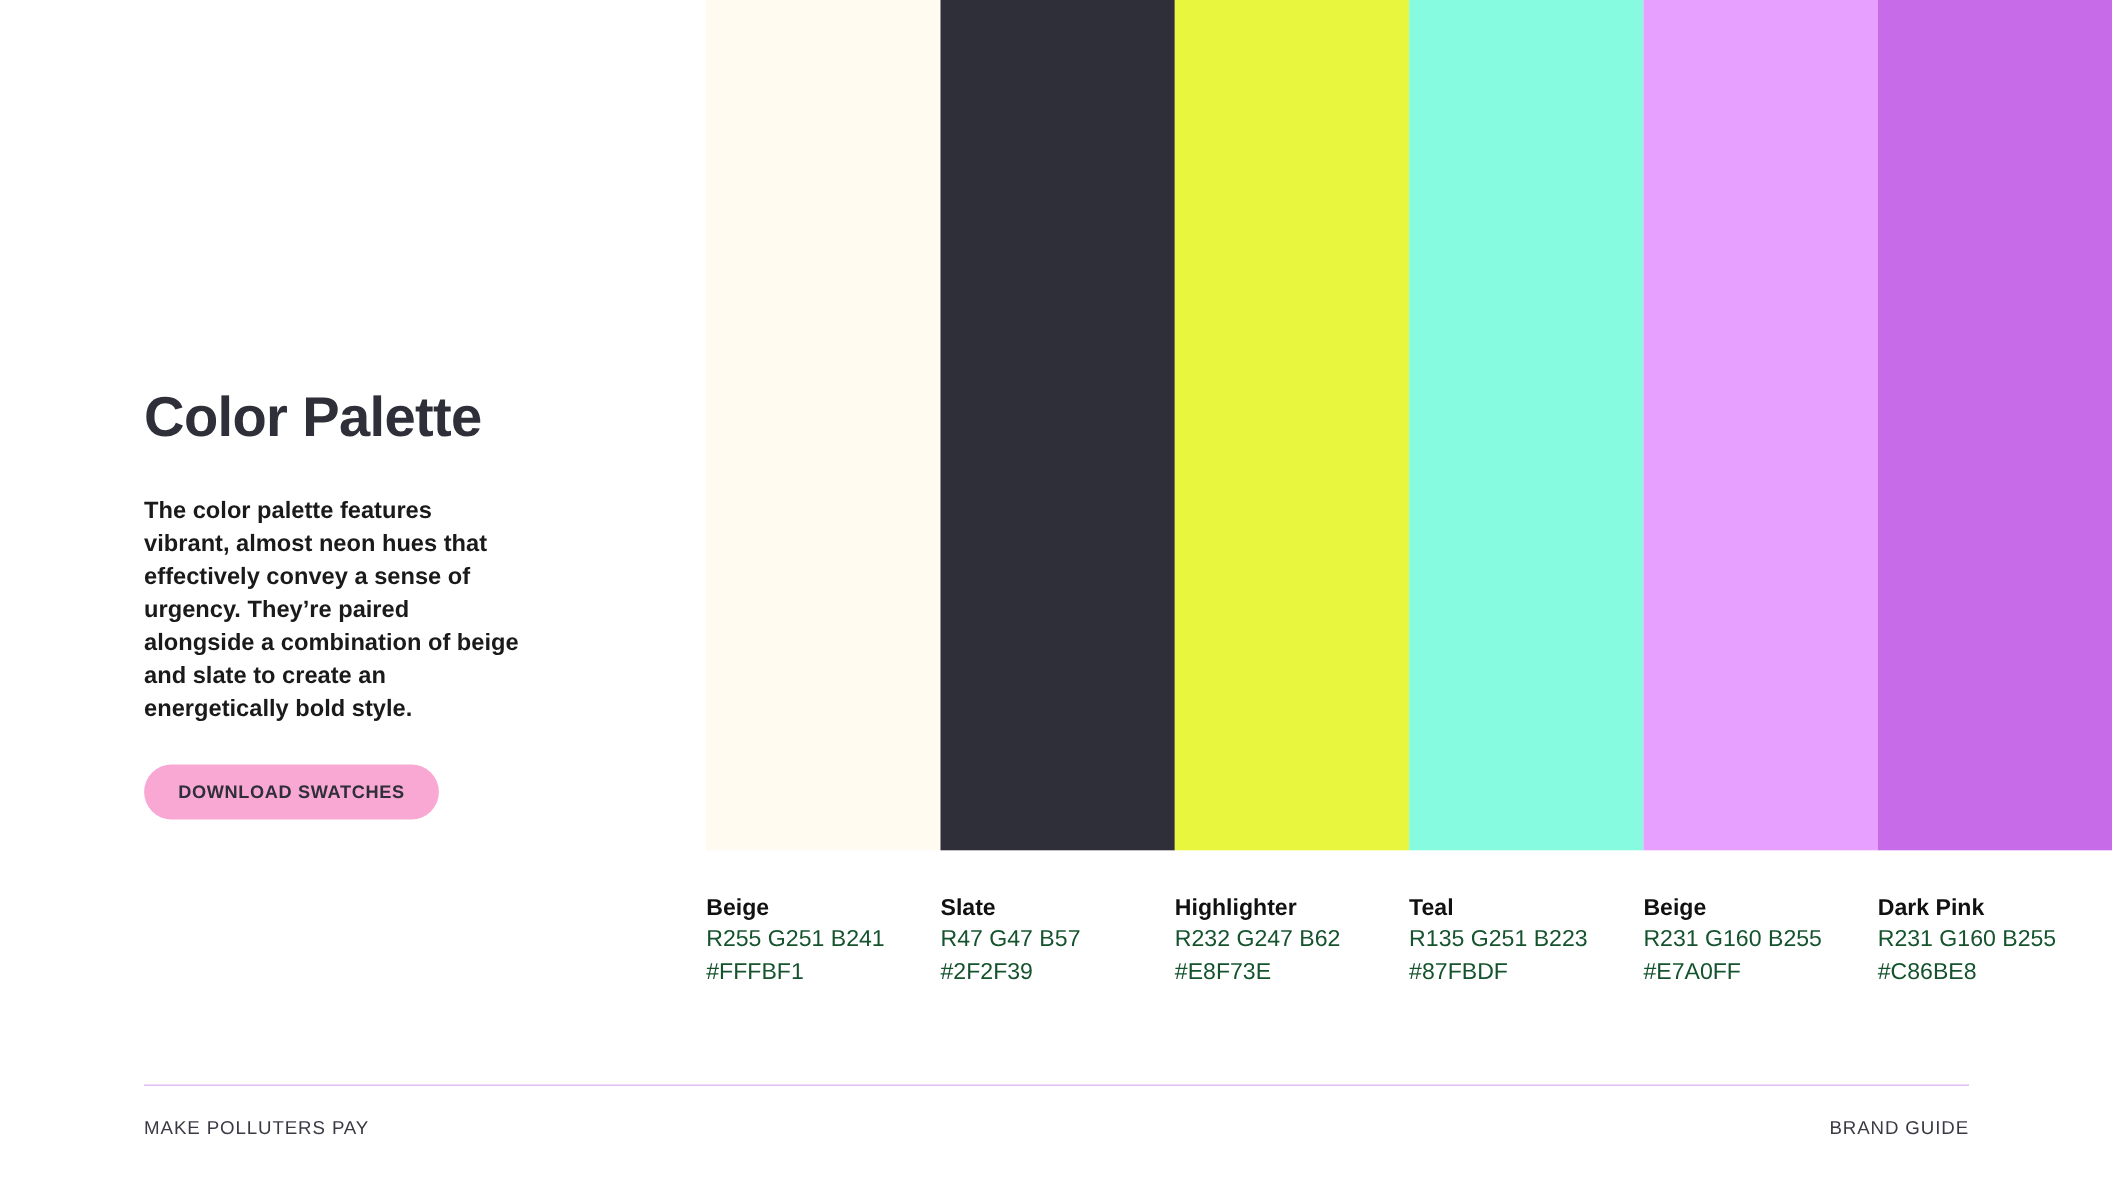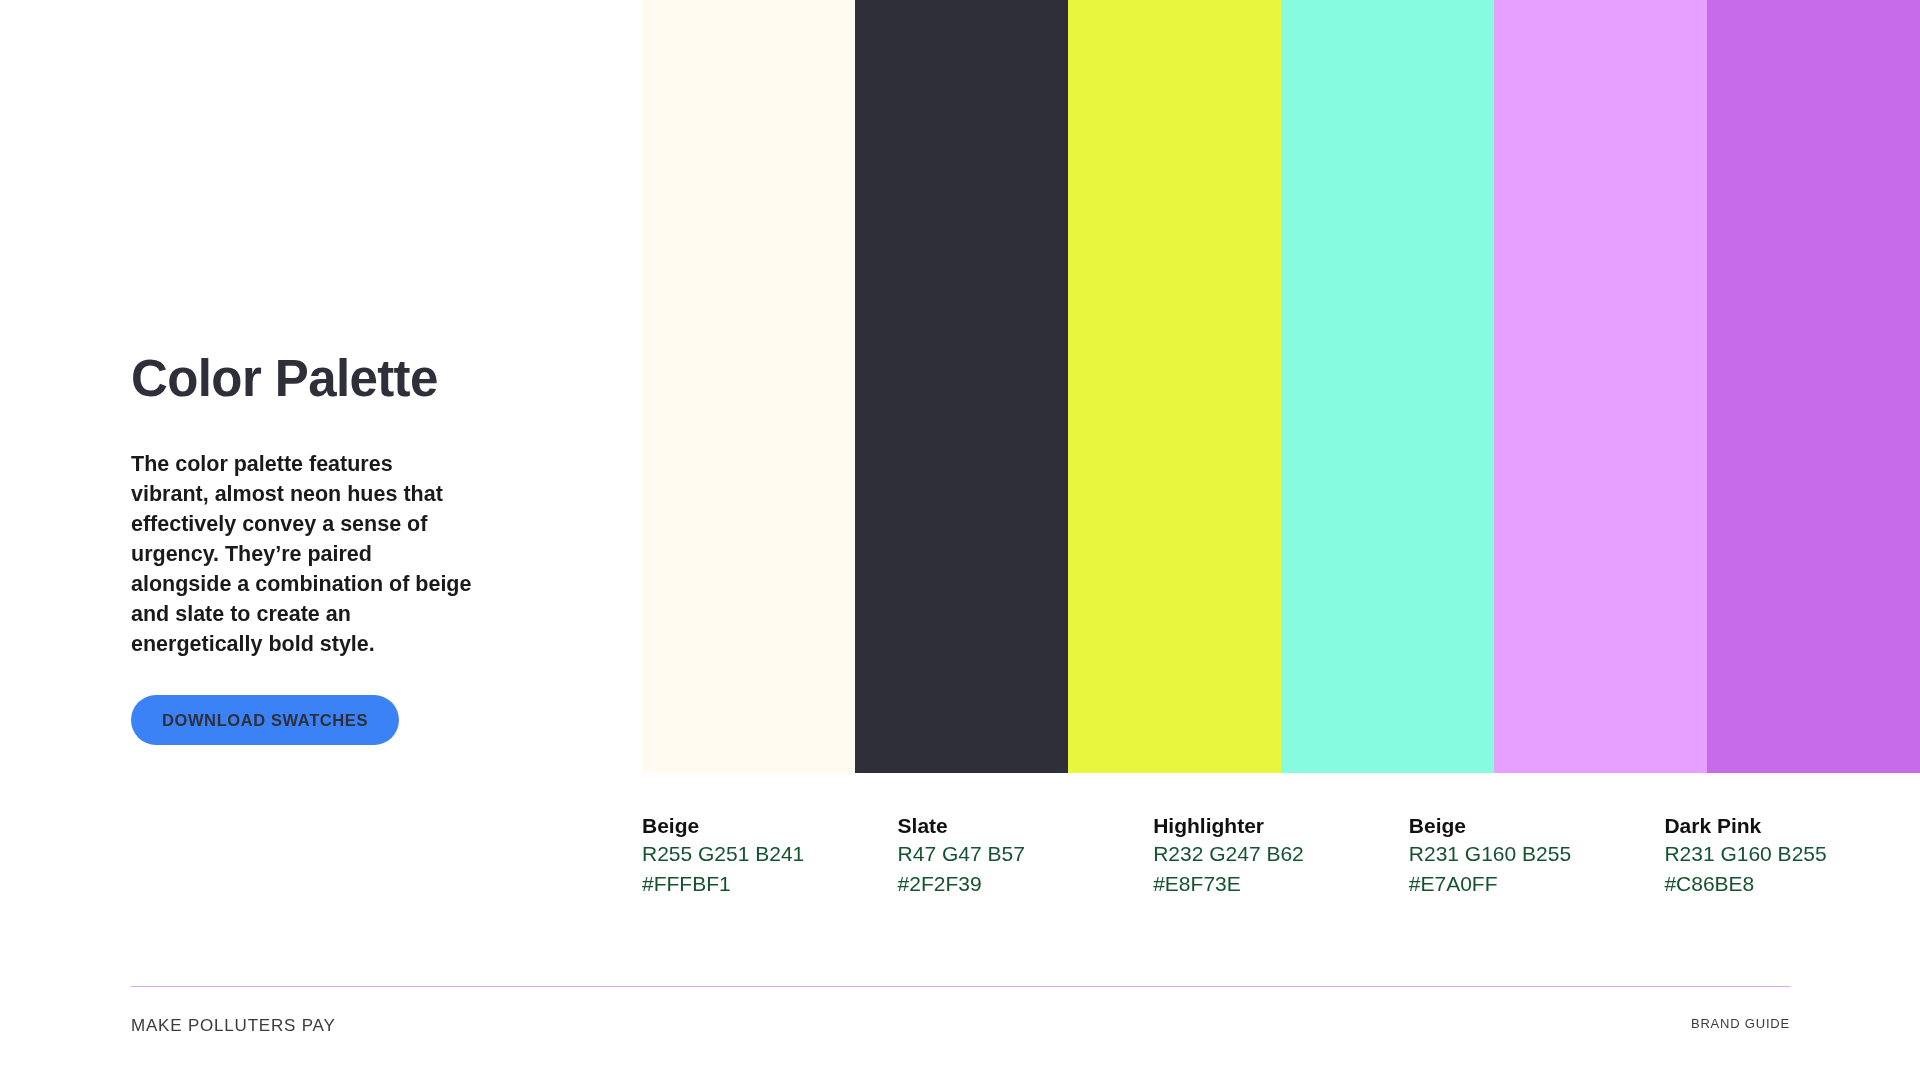--- a/index.html
+++ b/index.html
@@ -98,34 +98,34 @@
     top:1016px;
     font-size:17px;
     letter-spacing:0.8px;
     color:#3a3a44;
     text-align:right;
   }
   .footer-right {
     position:absolute;
     right:130px;
     top:1016px;
-    font-size:13px;
+    font-size:17px;
     letter-spacing:0.8px;
     color:#3a3a44;
   }
 </style>
 </head>
 <body>
 
 <div class="page">
 
   <div class="left-col">
     <h1 class="page-title" style="color: rgb(47, 47, 57);">Color Palette</h1>
     <p class="intro-text">The color palette features vibrant, almost neon hues that effectively convey a sense of urgency. They’re paired alongside a combination of beige and slate to create an energetically bold style.</p>
-    <button class="download-btn" style="background: #3b82f6;">DOWNLOAD SWATCHES</button>
+    <button class="download-btn" style="background: #f9a8d4;">DOWNLOAD SWATCHES</button>
   </div>
 
   <div class="swatch-strip">
     <div class="swatch-col" style="background: rgb(255, 251, 241);"></div>
     <div class="swatch-col" style="background: rgb(47, 47, 57);"></div>
     <div class="swatch-col" style="background: rgb(232, 247, 62);"></div>
     <div class="swatch-col" style="background: rgb(135, 251, 223);"></div>
     <div class="swatch-col" style="background: rgb(231, 160, 255);"></div>
     <div class="swatch-col" style="background: rgb(200, 107, 232);"></div>
   </div>
@@ -140,20 +140,25 @@
       <div class="sw-name">Slate</div>
       <div class="sw-rgb">R47 G47 B57</div>
       <div class="sw-hex">#2F2F39</div>
     </div>
     <div class="label-col">
       <div class="sw-name">Highlighter</div>
       <div class="sw-rgb">R232 G247 B62</div>
       <div class="sw-hex">#E8F73E</div>
     </div>
     <div class="label-col">
+      <div class="sw-name">Teal</div>
+      <div class="sw-rgb">R135 G251 B223</div>
+      <div class="sw-hex">#87FBDF</div>
+    </div>
+    <div class="label-col">
       <div class="sw-name">Beige</div>
       <div class="sw-rgb">R231 G160 B255</div>
       <div class="sw-hex">#E7A0FF</div>
     </div>
     <div class="label-col">
       <div class="sw-name">Dark Pink</div>
       <div class="sw-rgb">R231 G160 B255</div>
       <div class="sw-hex">#C86BE8</div>
     </div>
   </div>

